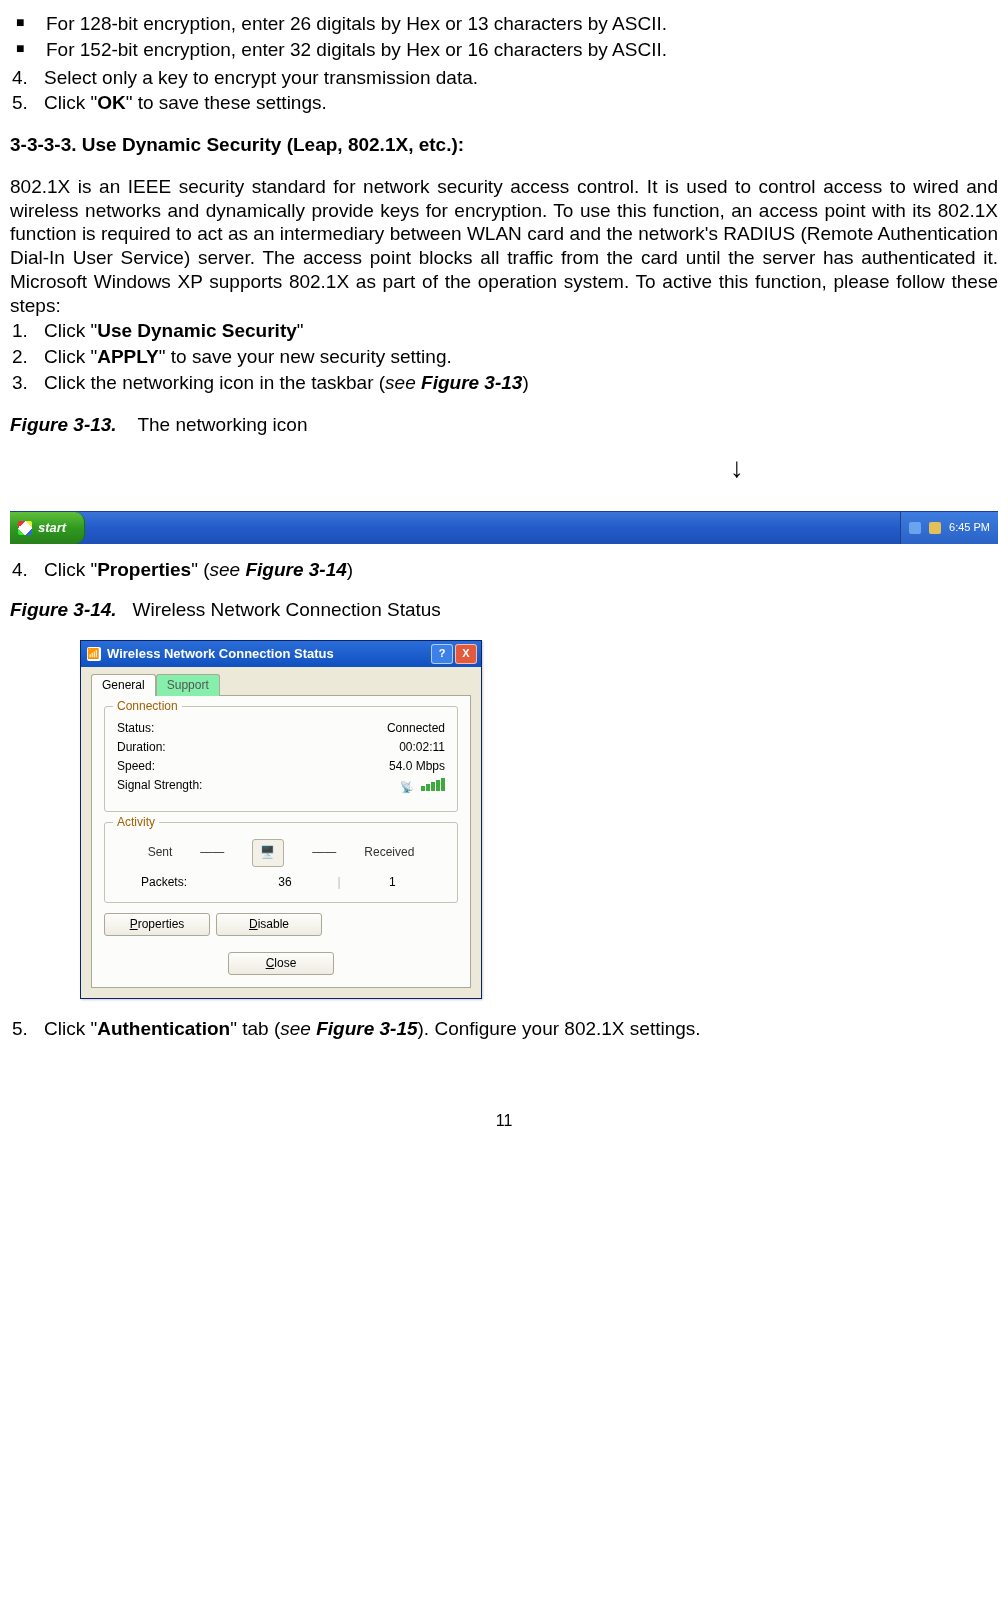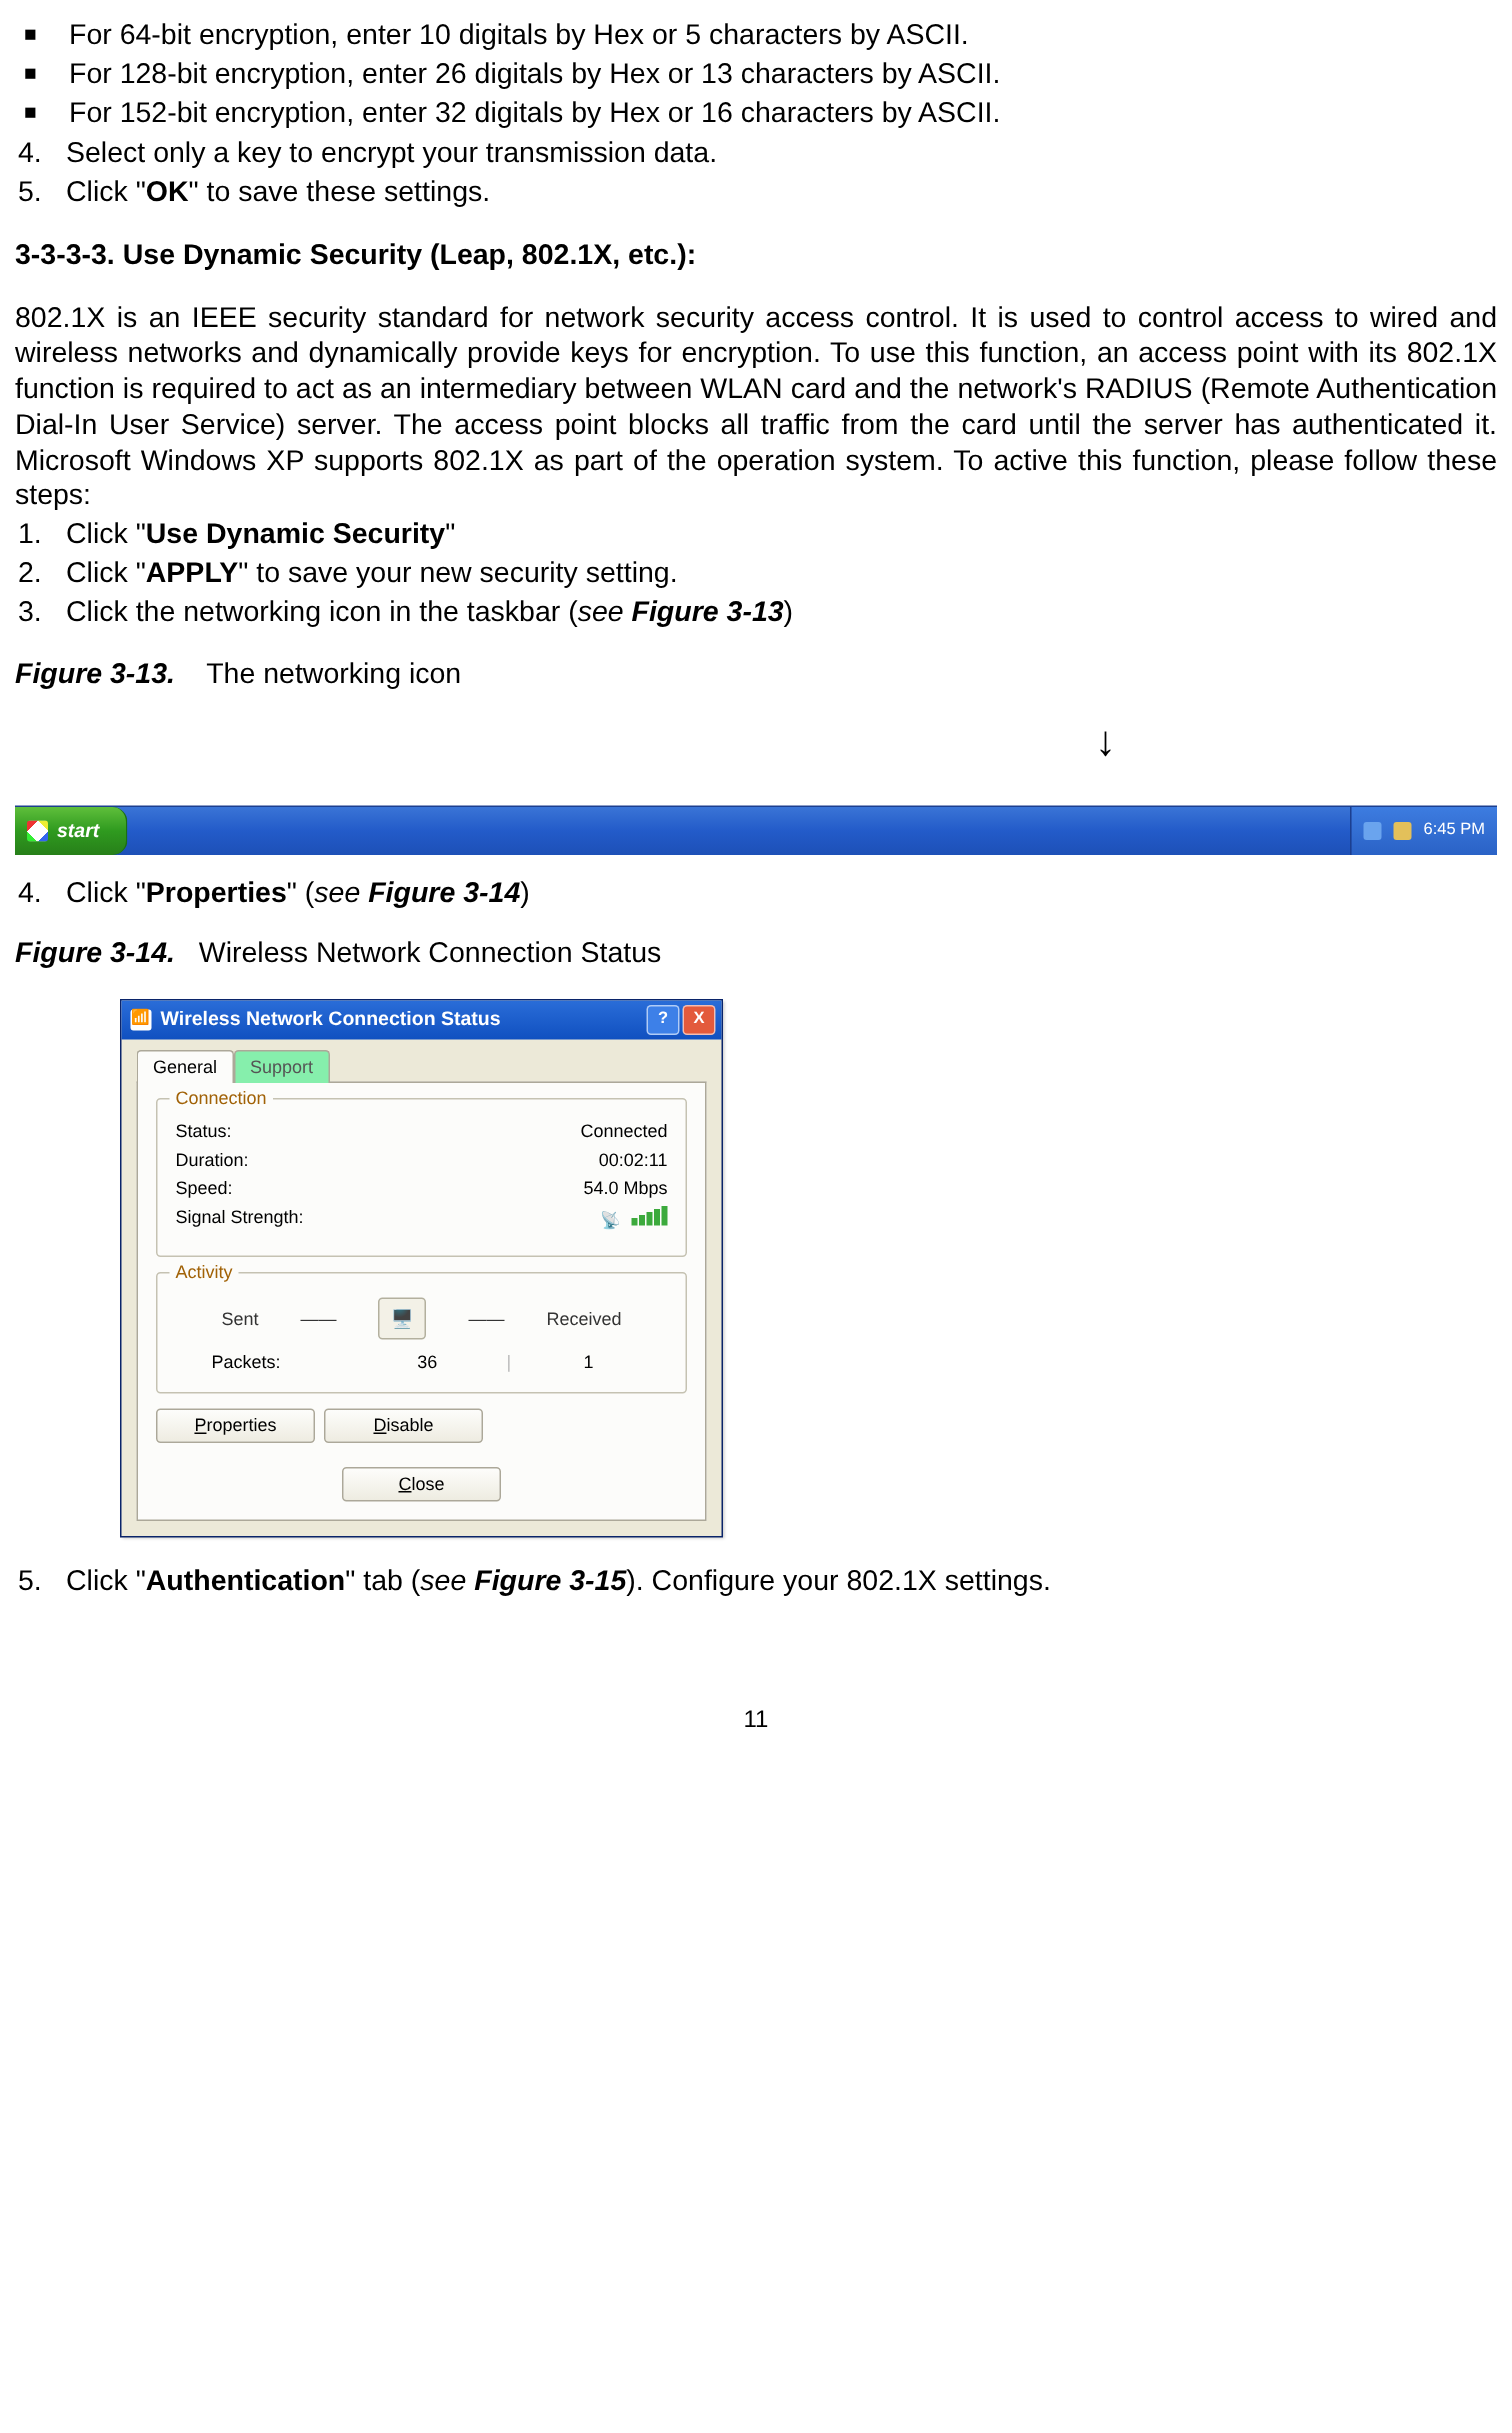--- a/index.html
+++ b/index.html
@@ -129,21 +129,20 @@
     background:linear-gradient(#fdfdfb,#eeece1); border-radius:3px;
     font-size:12px; text-align:center;
   }
   .winbtn .ul { text-decoration: underline; }
   .page-num { text-align:center; font-size:16px; margin-top:70px; }
 </style>
 </head>
 <body>
 
 <ul class="bullet-list">
-  <li>For 64-bit encryption, enter 10 digitals by Hex or 5 characters by ASCII.</li>
   <li>For 128-bit encryption, enter 26 digitals by Hex or 13 characters by ASCII.</li>
   <li>For 152-bit encryption, enter 32 digitals by Hex or 16 characters by ASCII.</li>
 </ul>
 
 <ul class="num-list">
   <li>
     <span class="num">4.</span>
     <span>Select only a key to encrypt your transmission data.</span>
   </li>
   <li>

